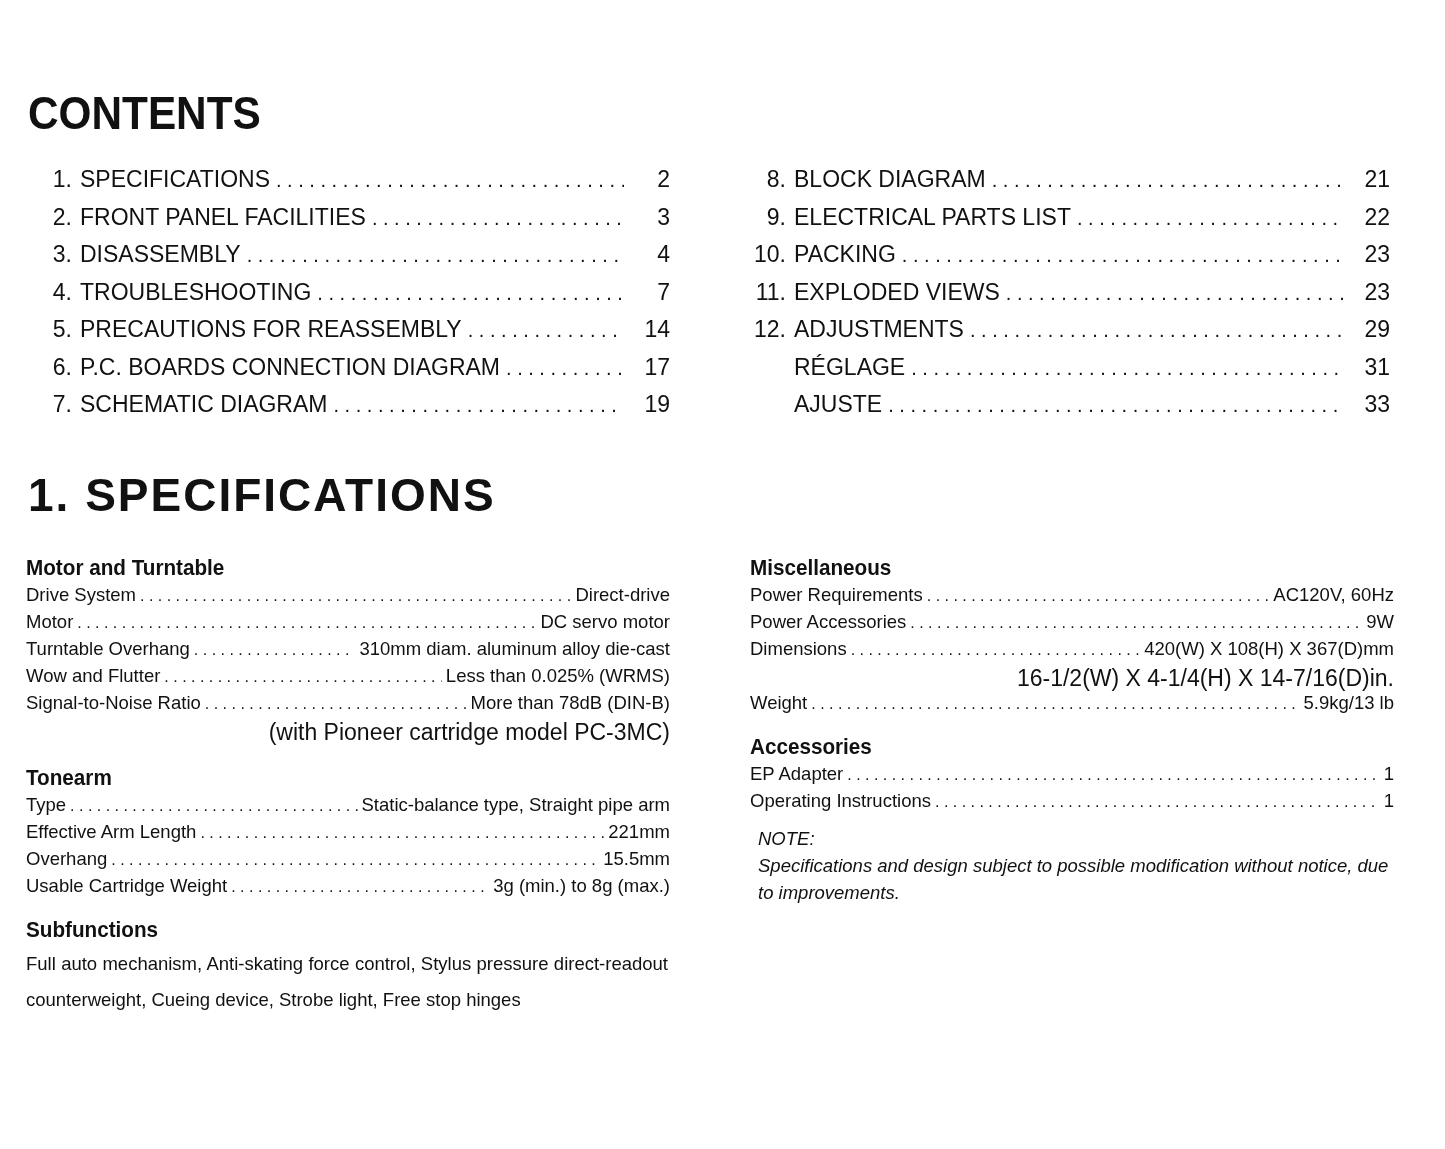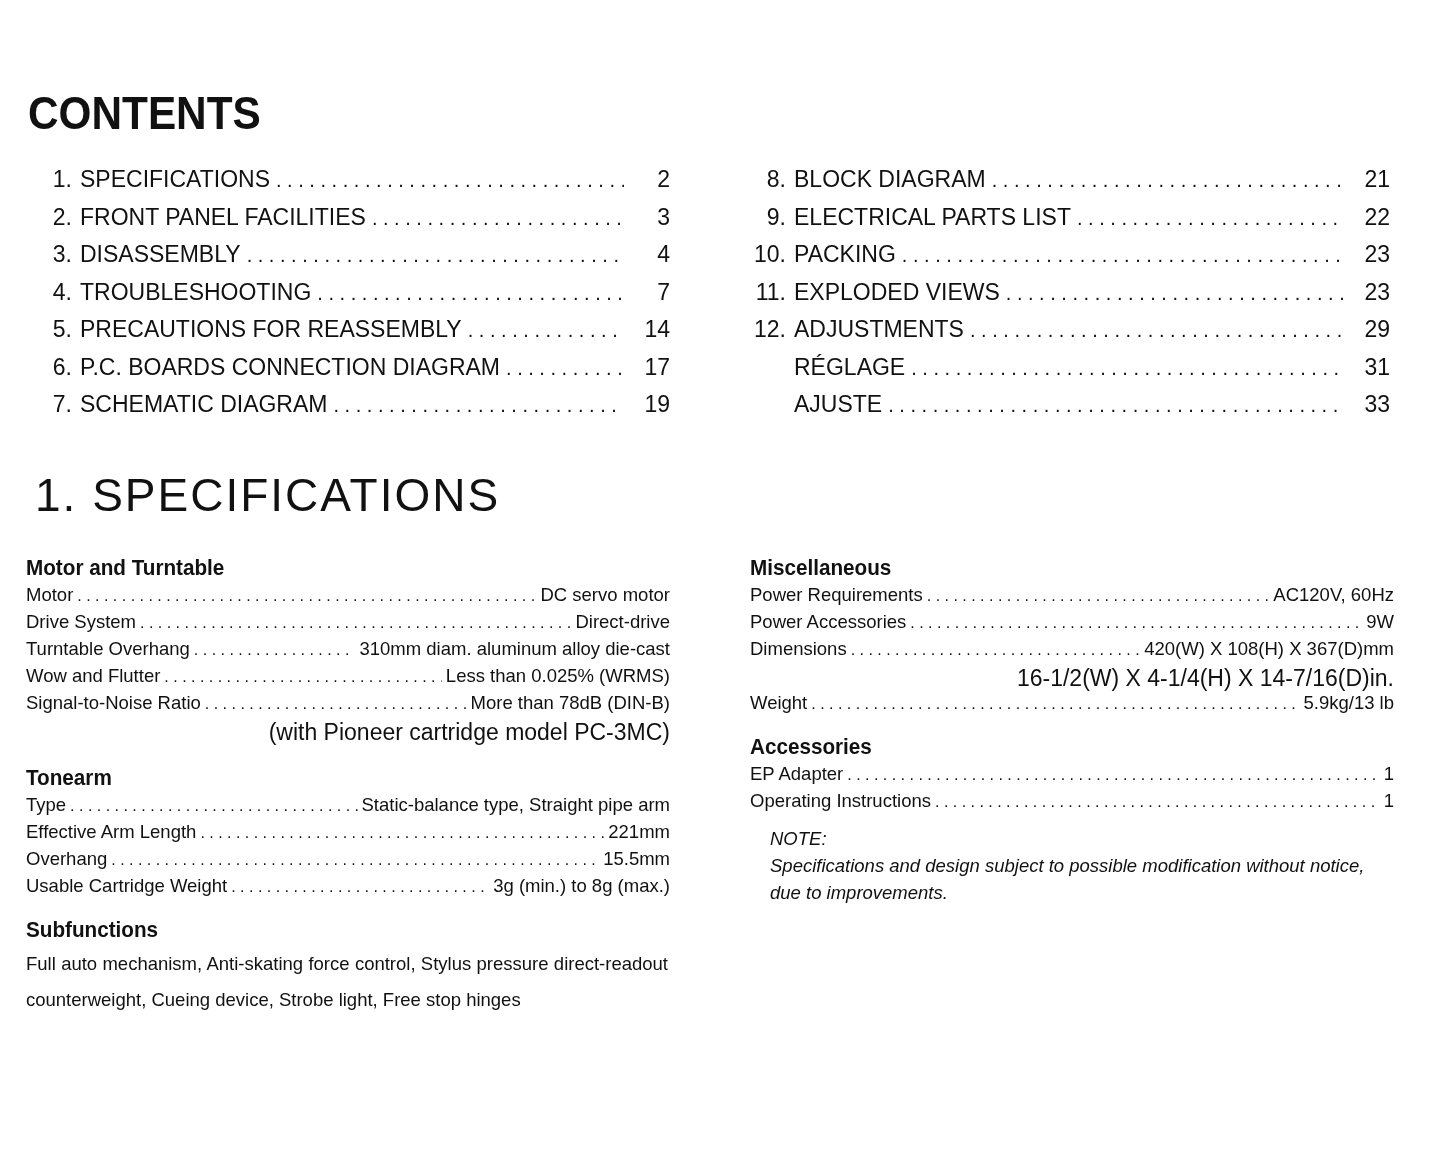--- a/index.html
+++ b/index.html
@@ -23,39 +23,39 @@
     .toc-label { padding-left: 8px; text-align: center; }
     .leader {
       flex: 1; overflow: hidden; margin: 0 6px; letter-spacing: 6px; color: #111;
       font-size: 20px;
     }
     .leader::before { content: ". . . . . . . . . . . . . . . . . . . . . . . . . . . . . . . . . . . . . . . . . . . . . . . . . . . . . . . . . . . . . . . . . . . . . . . . . . . . . . . . . . . . . . . . . . . . . . . . . . . . . . . . . . . . . . . . . . ."; letter-spacing: 0; }
     .toc-page { width: 40px; text-align: right; }
     .toc-sub .toc-num { visibility: hidden; }
 
     .spec-title {
-      left: 28px; top: 468px; font-size: 46px; font-weight: normal; letter-spacing: 2px; margin-left: 7px;
+      left: 28px; top: 468px; font-size: 46px; font-weight: bold; letter-spacing: 2px;
     }
     .col { position: absolute; }
     .col-left { left: 26px; top: 552px; width: 644px; }
     .col-right { left: 750px; top: 552px; width: 644px; }
     .group-title {
       font-size: 22px; font-weight: bold; height: 32px; line-height: 32px;
       transform: scaleX(0.94); transform-origin: left center;
     }
     .spec-row {
       display: flex; align-items: baseline; font-size: 18.5px; height: 27px; white-space: nowrap;
     }
     .spec-row .leader { font-size: 16px; margin: 0 4px; }
     .spec-value { text-align: right; }
     .spec-cont { text-align: right; font-size: 23px; height: 27px; white-space: nowrap; }
     .sub-text {
       font-size: 18.5px; line-height: 36px; text-align: justify; text-align-last: left; width: 642px;
     }
-    .note { margin-left: 20px; margin-top: 8px; font-style: italic; font-size: 18.5px; line-height: 27px; }
+    .note { margin-left: 8px; margin-top: 8px; font-style: italic; font-size: 18.5px; line-height: 27px; }
     .gap-s { height: 12px; }
     .gap-m { height: 16px; }
   </style>
 </head>
 <body>
 
 <div class="abs contents-title">CONTENTS</div>
 
 <div class="toc toc-left">
   <div class="toc-row">
@@ -145,28 +145,28 @@
     <span class="leader"></span>
     <span class="toc-page">33</span>
   </div>
 </div>
 
 <div class="abs spec-title">1. SPECIFICATIONS</div>
 
 <div class="col col-left">
   <div class="group-title">Motor and Turntable</div>
   <div class="spec-row">
+    <span>Drive System</span>
+    <span class="leader"></span>
+    <span class="spec-value">Direct-drive</span>
+  </div>
+  <div class="spec-row">
     <span>Motor</span>
     <span class="leader"></span>
     <span class="spec-value">DC servo motor</span>
-  </div>
-  <div class="spec-row">
-    <span>Drive System</span>
-    <span class="leader"></span>
-    <span class="spec-value">Direct-drive</span>
   </div>
   <div class="spec-row">
     <span>Turntable Overhang</span>
     <span class="leader"></span>
     <span class="spec-value">310mm diam. aluminum alloy die-cast</span>
   </div>
   <div class="spec-row">
     <span>Wow and Flutter</span>
     <span class="leader"></span>
     <span class="spec-value">Less than 0.025% (WRMS)</span>

